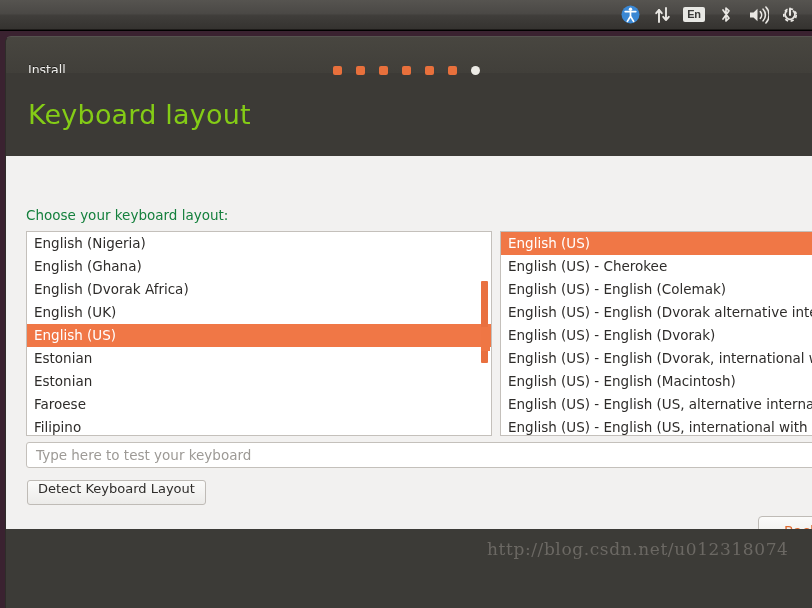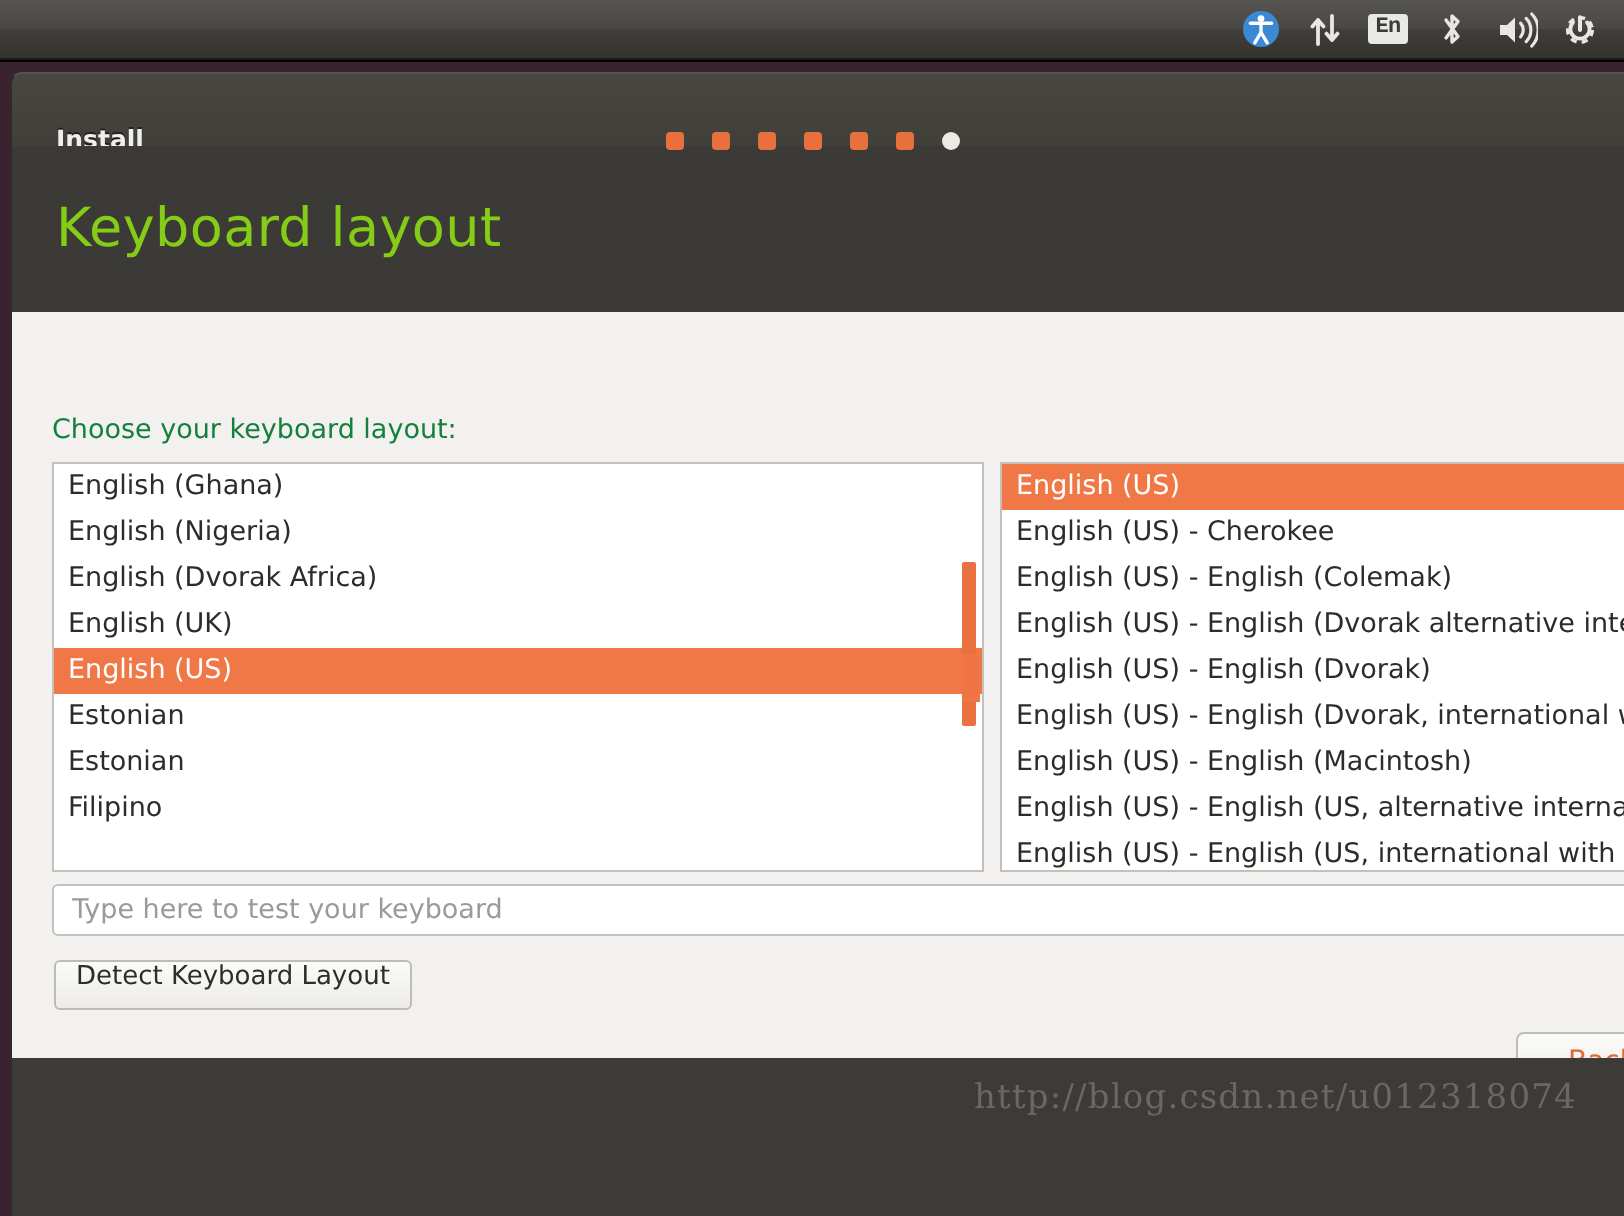--- a/index.html
+++ b/index.html
@@ -44,21 +44,21 @@
     justify-content: center;
     margin: 0 1px;
   }
   .panel-icon svg { display: block; }
 
   .en-badge {
     background: #e8e8e4;
     color: #3a3a38;
     font-size: 11px;
     font-weight: bold;
-    font-family: Liberation Mono, monospace;
+    font-family: Liberation Sans, sans-serif;
     padding: 1px 4px 2px 4px;
     border-radius: 2px;
     line-height: 1.1;
     letter-spacing: -0.3px;
   }
 
   
   #desktop {
     position: absolute;
     left: 0; top: 31px;
@@ -88,21 +88,21 @@
     height: 36px;
     background: linear-gradient(to bottom, #484640 0%, #413f3a 100%);
     display: flex;
     align-items: center;
     padding-left: 22px;
     box-sizing: border-box;
   }
   #titlebar .title-text {
     color: #f0efed;
     font-size: 12.5px;
-    font-weight: bold;
+    font-weight: normal;
     text-shadow: 0 -1px 0 rgba(0,0,0,0.5);
     margin-top: 28px;
   }
 
   #pageheader {
     position: absolute;
     left: 0; top: 36px;
     width: 830px;
     height: 83px;
     background: #3c3a36;
@@ -347,27 +347,28 @@
     <div id="pageheader">
       <span class="header-text">Keyboard layout</span>
     </div>
 
     <div id="content">
 
       <div id="choose-label">Choose your keyboard layout:</div>
 
       <div class="listbox" id="list-left">
         <div id="left-rows">
+            <div class="listrow"><span>English (Nigeria)</span></div>
             <div class="listrow"><span>English (Ghana)</span></div>
-            <div class="listrow"><span>English (Nigeria)</span></div>
             <div class="listrow"><span>English (Dvorak Africa)</span></div>
             <div class="listrow"><span>English (UK)</span></div>
             <div class="listrow selected"><span>English (US)</span></div>
             <div class="listrow"><span>Estonian</span></div>
             <div class="listrow"><span>Estonian</span></div>
+            <div class="listrow"><span>Faroese</span></div>
             <div class="listrow"><span>Filipino</span></div>
           </div>
         <div id="left-scroll-track">
           <div id="left-scroll-thumb"></div>
           <div id="left-scroll-thumb-wide"></div>
         </div>
       </div>
 
       <div class="listbox" id="list-right">
         <div id="right-rows">

